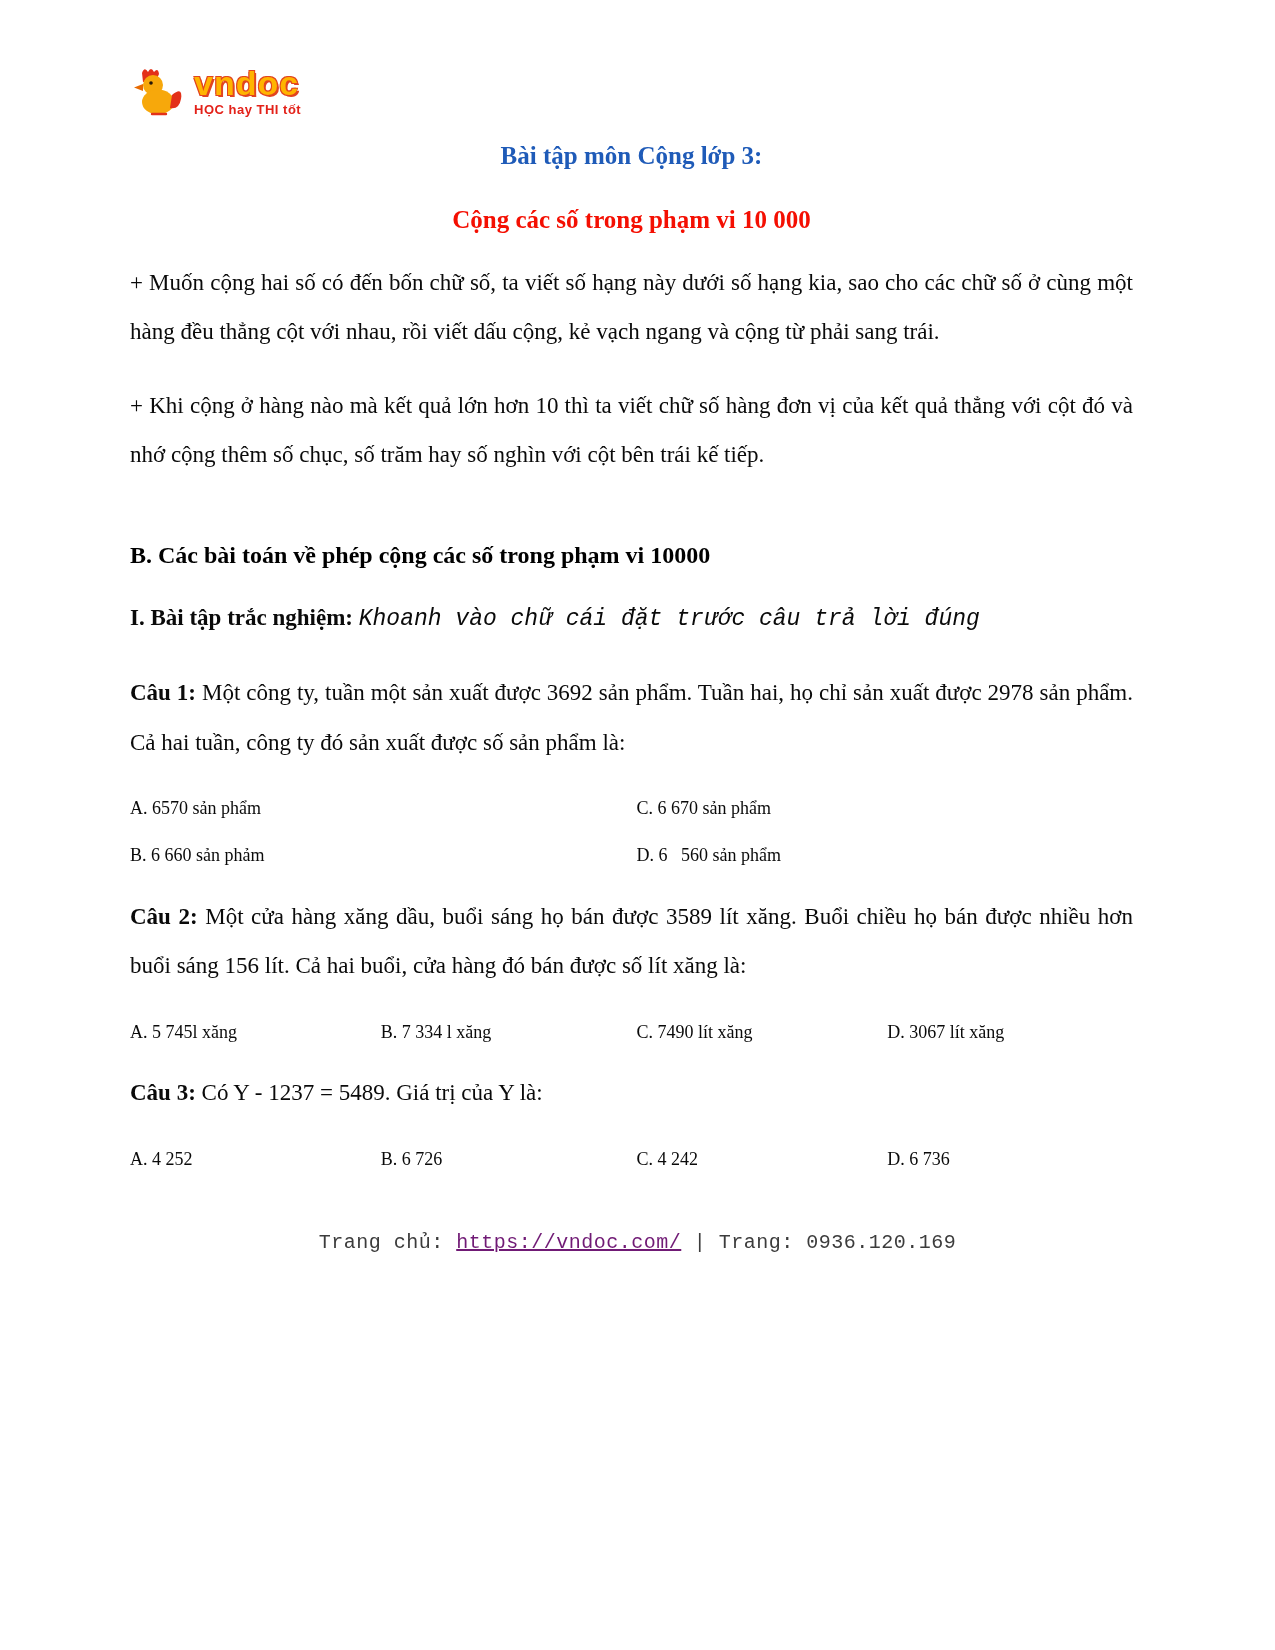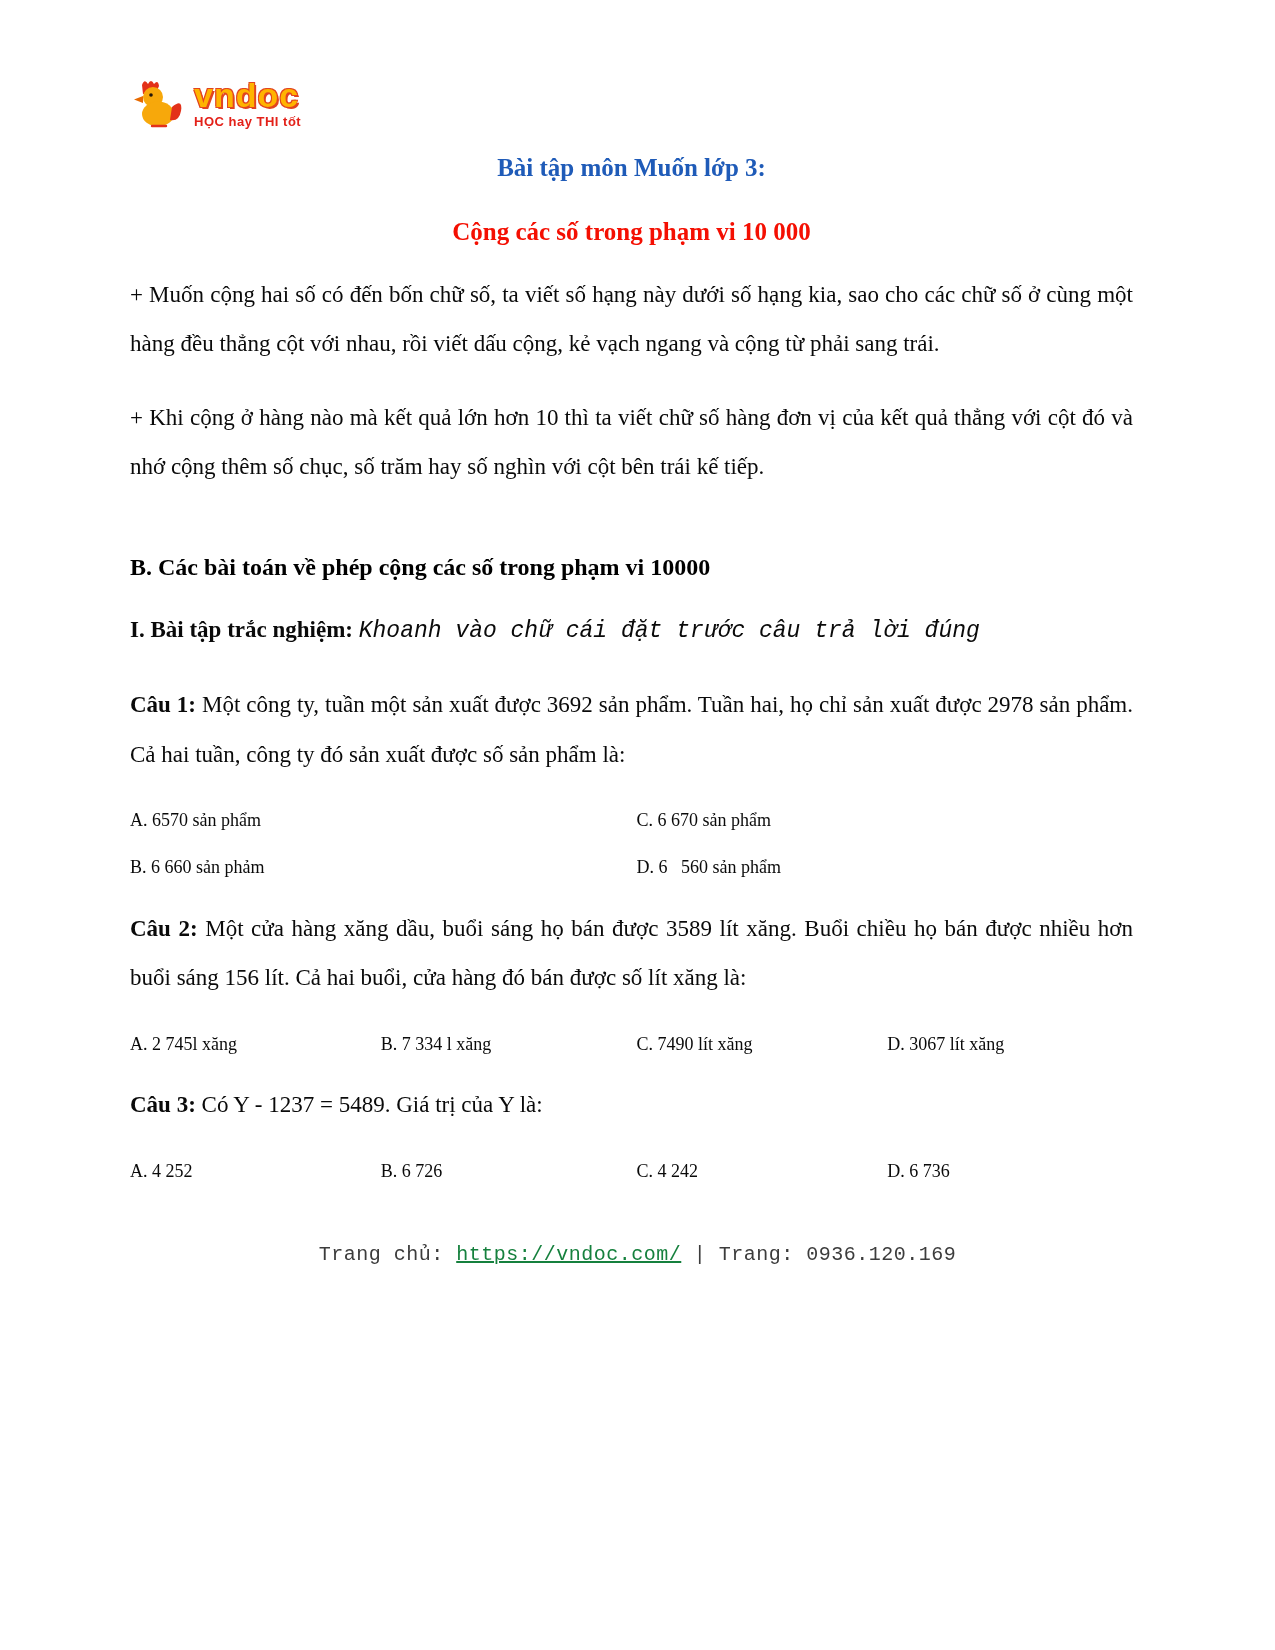--- a/index.html
+++ b/index.html
@@ -1,21 +1,21 @@
 <!DOCTYPE html>
 <html><head>
 <meta charset="utf-8">
 <style>
   * { margin: 0; padding: 0; box-sizing: border-box; }
   html, body { background: #ffffff; }
   .page {
     position: relative;
     width: 1275px;
     height: 1372px;
-    margin: 12px auto;
+    margin: 0 auto;
     background: #ffffff;
     font-family: "Liberation Serif", serif;
     color: #0a0a0a;
     padding: 62px 142px 12px 130px;
     overflow: hidden;
   }
 
   
   .logo { display: flex; align-items: center; gap: 10px; height: 58px; }
   .logo-icon { display: inline-flex; }
@@ -87,21 +87,21 @@
     position: absolute;
     left: 0; right: 0;
     bottom: 118px;
     text-align: center;
     font-family: "Liberation Mono", monospace;
     font-size: 20px;
     color: #3c3c3c;
     letter-spacing: 0.5px;
   }
   .footer a {
-    color: #15803d;
+    color: #701a75;
     cursor: pointer;
   }
 </style>
 </head>
 <body>
 
 <div class="page">
 
   <div class="logo">
     <span class="logo-icon">
@@ -114,21 +114,21 @@
         <circle cx="21" cy="19" r="1.8" fill="#24160a"></circle>
         <path d="M22 50 h14" stroke="#e33119" stroke-width="2.4" stroke-linecap="round"></path>
       </svg>
     </span>
     <span class="logo-text">
       <span class="logo-brand">vndoc</span>
       <span class="logo-tagline">HỌC hay THI tốt</span>
     </span>
   </div>
 
-  <h1 class="doc-title">Bài tập môn Muốn lớp 3:</h1>
+  <h1 class="doc-title">Bài tập môn Cộng lớp 3:</h1>
   <h2 class="doc-subtitle">Cộng các số trong phạm vi 10 000</h2>
 
   <p class="para">+ Muốn cộng hai số có đến bốn chữ số, ta viết số hạng này dưới số hạng kia, sao cho các chữ số ở cùng một hàng đều thẳng cột với nhau, rồi viết dấu cộng, kẻ vạch ngang và cộng từ phải sang trái.</p>
   <p class="para">+ Khi cộng ở hàng nào mà kết quả lớn hơn 10 thì ta viết chữ số hàng đơn vị của kết quả thẳng với cột đó và nhớ cộng thêm số chục, số trăm hay số nghìn với cột bên trái kế tiếp.</p>
 
   <h3 class="section-heading spaced">B. Các bài toán về phép cộng các số trong phạm vi 10000</h3>
 
   <p class="para part-line">
     <strong>I. Bài tập trắc nghiệm:</strong>
     <em>Khoanh vào chữ cái đặt trước câu trả lời đúng</em>
@@ -143,21 +143,21 @@
     <span class="option">C. 6 670 sản phẩm</span>
     <span class="option">B. 6 660 sản phảm</span>
     <span class="option">D. 6&nbsp;&nbsp;&nbsp;560 sản phẩm</span>
   </div>
 
   <p class="para">
     <strong>Câu 2:</strong>
     <span>Một cửa hàng xăng dầu, buổi sáng họ bán được 3589 lít xăng. Buổi chiều họ bán được nhiều hơn buổi sáng 156 lít. Cả hai buổi, cửa hàng đó bán được số lít xăng là:</span>
   </p>
   <div class="options cols-4">
-    <span class="option">A. 2 745l xăng</span>
+    <span class="option">A. 5 745l xăng</span>
     <span class="option">B. 7 334 l xăng</span>
     <span class="option">C. 7490 lít xăng</span>
     <span class="option">D. 3067 lít xăng</span>
   </div>
 
   <p class="para">
     <strong>Câu 3:</strong>
     <span>Có Y - 1237 = 5489. Giá trị của Y là:</span>
   </p>
   <div class="options cols-4">

